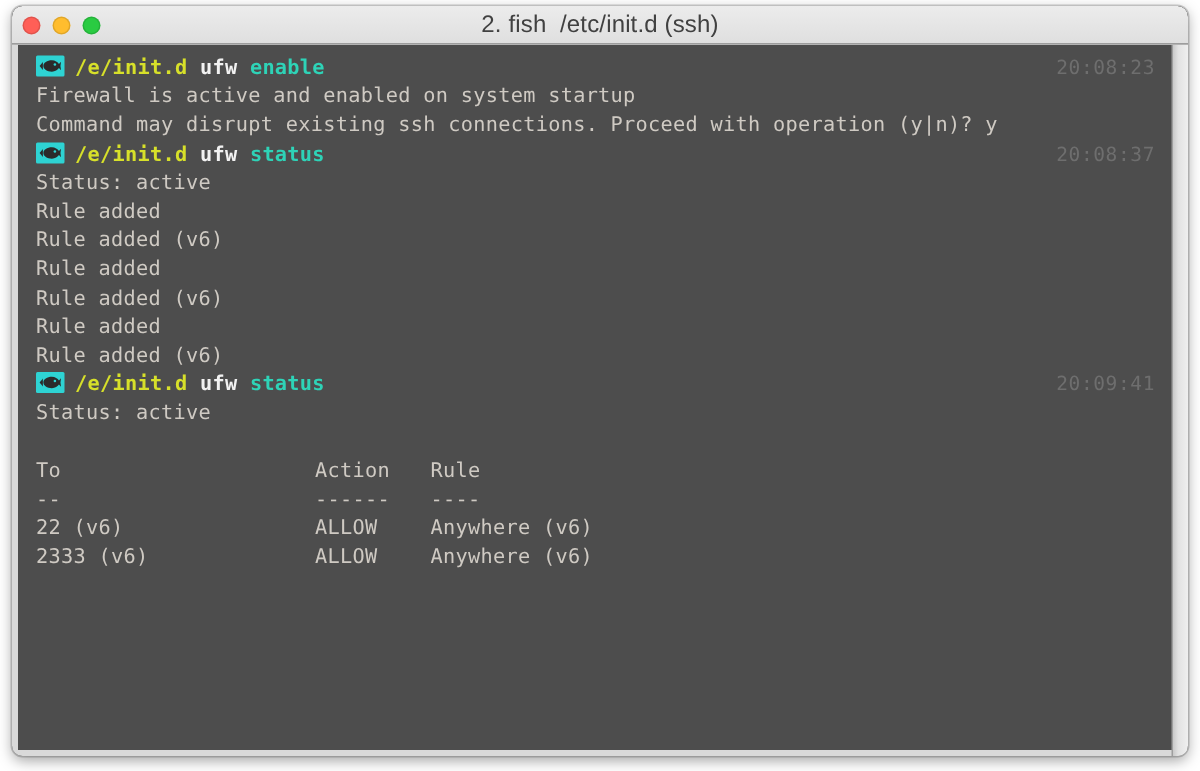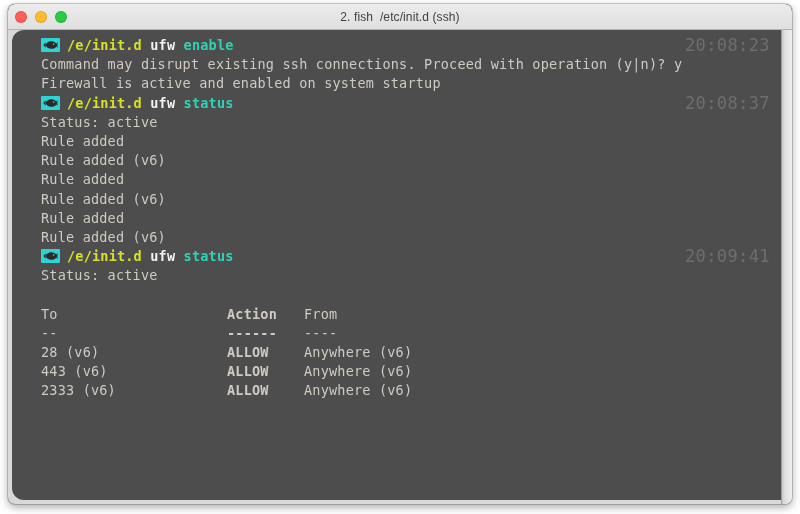--- a/index.html
+++ b/index.html
@@ -56,42 +56,41 @@
     display: block;
   }
   .light.close   { background: #ff5f57; box-shadow: inset 0 0 0 1px rgba(0,0,0,0.12); }
   .light.min     { background: #ffbd2e; box-shadow: inset 0 0 0 1px rgba(0,0,0,0.12); }
   .light.zoom    { background: #2acb42; box-shadow: inset 0 0 0 1px rgba(0,0,0,0.12); }
 
   #title-text {
     width: 100%;
     text-align: center;
     font-family: "Liberation Sans", sans-serif;
-    font-size: 12px;
+    font-size: 16px;
     color: #414141;
     letter-spacing: 0.1px;
     white-space: pre;
   }
 
   
   #term-wrap {
     position: relative;
     flex: 1 1 auto;
     background: #d9d9d9;
     padding: 0 0 4px 4px;
     overflow: hidden;
   }
   #term {
     position: relative;
     width: 100%;
     height: 100%;
     background: #4d4d4d;
     overflow: hidden;
-    padding: 6px 0 0 17px;
-    border-radius: 12px;
+    padding: 6px 0 0 0;
   }
 
   #scrollbar {
     position: absolute;
     right: 0;
     top: 0;
     bottom: 0;
     width: 11px;
     background: linear-gradient(to right, #c9c9c9 0%, #e2e2e2 35%, #efefef 100%);
     border-left: 1px solid #9e9e9e;
@@ -117,21 +116,21 @@
     color: #cfcac3;
     letter-spacing: 0.2px;
   }
   .line.blank { color: transparent; }
 
   .ts {
     position: absolute;
     right: 22px;
     top: 0;
     color: #6e6e6e;
-    font-size: 17px;
+    font-size: 13px;
     line-height: 19.2px;
     letter-spacing: 0.4px;
   }
 
   
   .fishbadge {
     display: inline-block;
     width: 19px;
     height: 14px;
     vertical-align: -2px;
@@ -143,21 +142,21 @@
   .fishbadge svg { position: absolute; left: 2px; top: 1px; }
 
   .cwd  { color: #d7e02a; font-weight: bold; }
   .cmd  { color: #f2f2f2; font-weight: bold; }
   .sub  { color: #2ed3b7; font-weight: bold; }
   .arg  { color: #2fb8d6; font-weight: bold; }
   .out  { color: #cfcac3; }
 
   
   .col-to     { display: inline-block; width: 186px; }
-  .col-action { display: inline-block; width: 77px; font-weight: bold; }
+  .col-action { display: inline-block; width: 77px; }
 </style>
 </head>
 <body>
 
 <div id="window">
 
   <div id="titlebar">
     <div id="traffic">
       <span class="light close"></span>
       <span class="light min"></span>
@@ -166,45 +165,44 @@
     <div id="title-text">2. fish  /etc/init.d (ssh)</div>
   </div>
 
   <div id="term-wrap">
     <div id="term">
         <div class="line"><span class="fishbadge"><svg width="15" height="12" viewBox="0 0 15 12">
               <path d="M8.6 2.2c2.1 0 3.9 1.2 4.7 2.4l1.4-1.5-.4 2.9.4 2.9-1.4-1.5C12.5 8.6 10.7 9.8 8.6 9.8 5.4 9.8 2.9 8 2.9 6S5.4 2.2 8.6 2.2z" fill="#2b2b2b"></path>
               <circle cx="10.6" cy="5" r=".85" fill="#2ed3d3"></circle>
               <path d="M2.6 3.3L.4 6l2.2 2.7z" fill="#2b2b2b"></path>
             </svg></span><span class="cwd">/e/init.d</span> <span class="cmd">ufw</span> <span class="sub">enable</span><span class="ts">20:08:23</span></div>
+        <div class="line"><span class="out">Firewall is active and enabled on system startup</span></div>
         <div class="line"><span class="out">Command may disrupt existing ssh connections. Proceed with operation (y|n)? y</span></div>
-        <div class="line"><span class="out">Firewall is active and enabled on system startup</span></div>
         <div class="line"><span class="fishbadge"><svg width="15" height="12" viewBox="0 0 15 12">
               <path d="M8.6 2.2c2.1 0 3.9 1.2 4.7 2.4l1.4-1.5-.4 2.9.4 2.9-1.4-1.5C12.5 8.6 10.7 9.8 8.6 9.8 5.4 9.8 2.9 8 2.9 6S5.4 2.2 8.6 2.2z" fill="#2b2b2b"></path>
               <circle cx="10.6" cy="5" r=".85" fill="#2ed3d3"></circle>
               <path d="M2.6 3.3L.4 6l2.2 2.7z" fill="#2b2b2b"></path>
             </svg></span><span class="cwd">/e/init.d</span> <span class="cmd">ufw</span> <span class="sub">status</span><span class="ts">20:08:37</span></div>
         <div class="line"><span class="out">Status: active</span></div>
         <div class="line"><span class="out">Rule added</span></div>
         <div class="line"><span class="out">Rule added (v6)</span></div>
         <div class="line"><span class="out">Rule added</span></div>
         <div class="line"><span class="out">Rule added (v6)</span></div>
         <div class="line"><span class="out">Rule added</span></div>
         <div class="line"><span class="out">Rule added (v6)</span></div>
         <div class="line"><span class="fishbadge"><svg width="15" height="12" viewBox="0 0 15 12">
               <path d="M8.6 2.2c2.1 0 3.9 1.2 4.7 2.4l1.4-1.5-.4 2.9.4 2.9-1.4-1.5C12.5 8.6 10.7 9.8 8.6 9.8 5.4 9.8 2.9 8 2.9 6S5.4 2.2 8.6 2.2z" fill="#2b2b2b"></path>
               <circle cx="10.6" cy="5" r=".85" fill="#2ed3d3"></circle>
               <path d="M2.6 3.3L.4 6l2.2 2.7z" fill="#2b2b2b"></path>
             </svg></span><span class="cwd">/e/init.d</span> <span class="cmd">ufw</span> <span class="sub">status</span><span class="ts">20:09:41</span></div>
         <div class="line"><span class="out">Status: active</span></div>
         <div class="line blank">&nbsp;</div>
-        <div class="line"><span class="out col-to">To</span><span class="out col-action">Action</span><span class="out">From</span></div>
+        <div class="line"><span class="out col-to">To</span><span class="out col-action">Action</span><span class="out">Rule</span></div>
         <div class="line"><span class="out col-to">--</span><span class="out col-action">------</span><span class="out">----</span></div>
-        <div class="line"><span class="out col-to">28 (v6)</span><span class="out col-action">ALLOW</span><span class="out">Anywhere (v6)</span></div>
-        <div class="line"><span class="out col-to">443 (v6)</span><span class="out col-action">ALLOW</span><span class="out">Anywhere (v6)</span></div>
+        <div class="line"><span class="out col-to">22 (v6)</span><span class="out col-action">ALLOW</span><span class="out">Anywhere (v6)</span></div>
         <div class="line"><span class="out col-to">2333 (v6)</span><span class="out col-action">ALLOW</span><span class="out">Anywhere (v6)</span></div>
       </div>
     <div id="scrollbar">
       <div id="scroll-thumb"></div>
     </div>
   </div>
 
 </div>
 
 </body></html>

